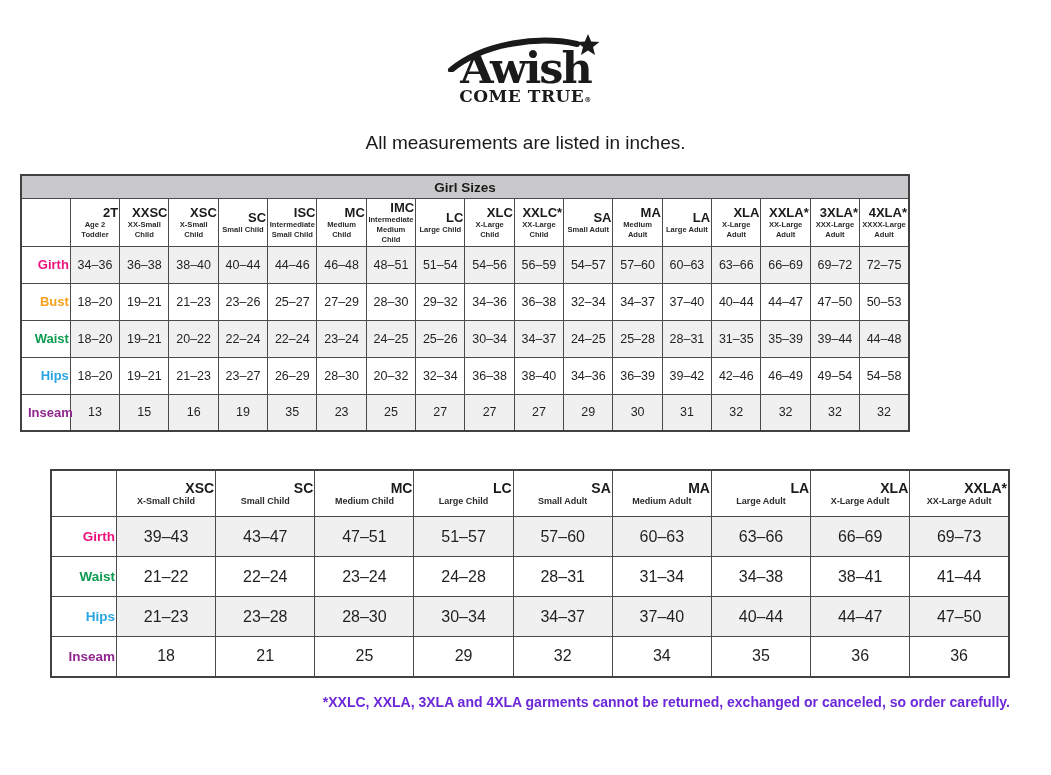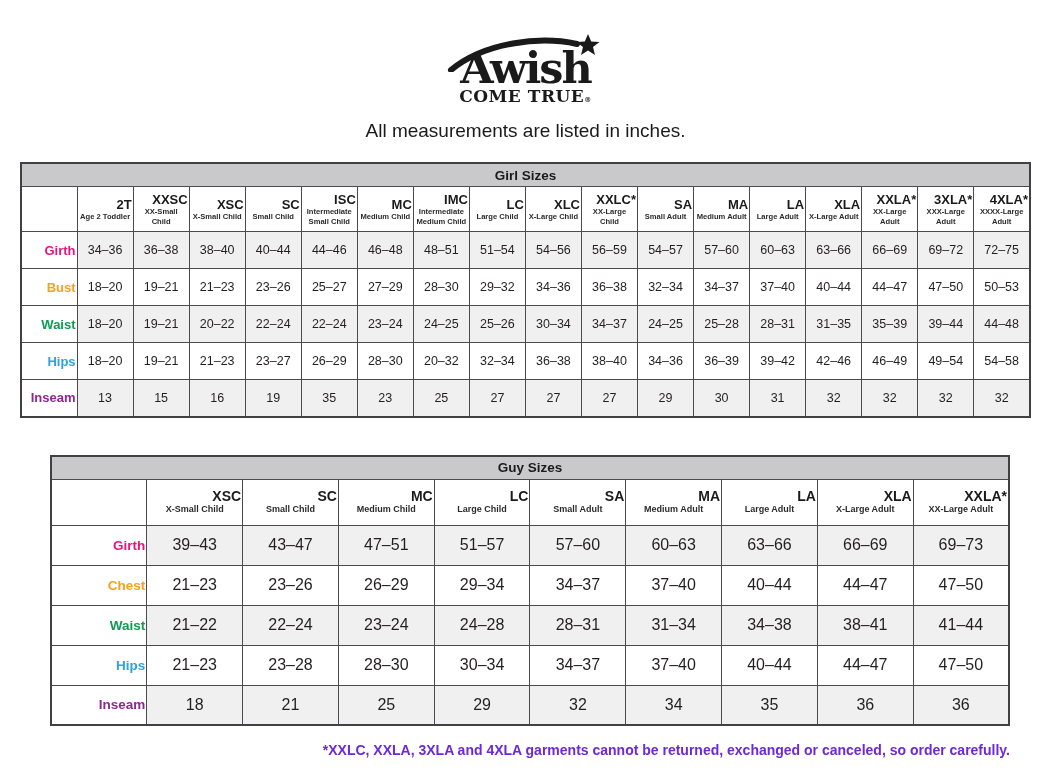--- a/index.html
+++ b/index.html
@@ -6,37 +6,37 @@
   body{width:1051px;height:775px;overflow:hidden;font-family:"Liberation Sans",sans-serif;color:#231f20;}
 
   
   .header{display:flex;justify-content:center;align-items:center;gap:20px;margin-top:30px;height:82px;}
   .logo{position:relative;text-align:center;font-family:"DejaVu Serif",serif;font-weight:bold;color:#1a1a1a;padding-top:14px;}
   .logo-awish{font-size:43px;line-height:0.85;letter-spacing:-2px;}
   .logo-cometrue{font-size:17px;letter-spacing:0.5px;line-height:1.1;}
   .logo-reg{font-size:7px;vertical-align:baseline;}
   .logo-swoosh{position:absolute;top:-4px;left:-14px;pointer-events:none;}
   .title{font-size:64px;font-weight:bold;letter-spacing:-2px;color:#111;line-height:1;}
-  .subtitle{text-align:center;font-size:19px;margin-top:8px;color:#1a1a1a;}
+  .subtitle{text-align:center;font-size:19px;margin-top:20px;color:#1a1a1a;}
 
   
   table.size-table{border-collapse:collapse;table-layout:fixed;background:#fff;}
   table.size-table th,table.size-table td{border:1.5px solid #4b4b4d;}
   table.size-table{border:2px solid #414143;}
   .band{background:#c9c9cb;font-size:13.5px;font-weight:bold;height:20px;text-align:center;color:#1a1a1a;}
   .corner{background:#fff;}
   .col-head{text-align:center;vertical-align:middle;background:#fff;}
   .code{font-weight:bold;color:#1a1a1a;text-align:right;}
   .desc{color:#2b2b2b;}
   .rowlabel{font-weight:bold;text-align:right;padding-left:6px;background:#fff;}
   .val{text-align:center;color:#231f20;}
   tbody tr:nth-child(odd) .val{background:#f0f0f1;}
   tbody tr:nth-child(even) .val{background:#ffffff;}
 
-  .girl{width:1011px;margin:20px 0 12px 20px;}
+  .girl{width:890px;margin:20px 0 12px 20px;}
   .girl .corner{width:57px;}
   .girl thead .header-row th{height:42px;}
   .girl .code{font-size:13px;}
   .girl .desc{font-size:7.6px;line-height:1.3;}
   .girl tbody tr{height:37px;}
   .girl .rowlabel{font-size:13px;}
   .girl .val{font-size:12.5px;}
 
   .guy{width:960px;margin:37px 0 0 50px;}
   .guy .corner{width:62px;}
@@ -241,23 +241,20 @@
         <td class="val">32</td>
         <td class="val">32</td>
         <td class="val">32</td>
         <td class="val">32</td>
       </tr>
     </tbody>
 </table>
 
 <table class="size-table guy" id="guy-table">
   <thead>
-    <tr>
-      <th class="band" colspan="10">Guy Sizes</th>
-    </tr>
     <tr class="header-row">
         <th class="corner"></th>
         <th class="col-head">
           <div class="code">XSC</div>
           <div class="desc">X-Small Child</div>
         </th>
         <th class="col-head">
           <div class="code">SC</div>
           <div class="desc">Small Child</div>
         </th>
@@ -298,32 +295,20 @@
         <td class="val">43–47</td>
         <td class="val">47–51</td>
         <td class="val">51–57</td>
         <td class="val">57–60</td>
         <td class="val">60–63</td>
         <td class="val">63–66</td>
         <td class="val">66–69</td>
         <td class="val">69–73</td>
       </tr>
       <tr>
-        <td class="rowlabel" style="color: rgb(247, 161, 28);">Chest</td>
-        <td class="val">21–23</td>
-        <td class="val">23–26</td>
-        <td class="val">26–29</td>
-        <td class="val">29–34</td>
-        <td class="val">34–37</td>
-        <td class="val">37–40</td>
-        <td class="val">40–44</td>
-        <td class="val">44–47</td>
-        <td class="val">47–50</td>
-      </tr>
-      <tr>
         <td class="rowlabel" style="color: rgb(14, 155, 82);">Waist</td>
         <td class="val">21–22</td>
         <td class="val">22–24</td>
         <td class="val">23–24</td>
         <td class="val">24–28</td>
         <td class="val">28–31</td>
         <td class="val">31–34</td>
         <td class="val">34–38</td>
         <td class="val">38–41</td>
         <td class="val">41–44</td>

